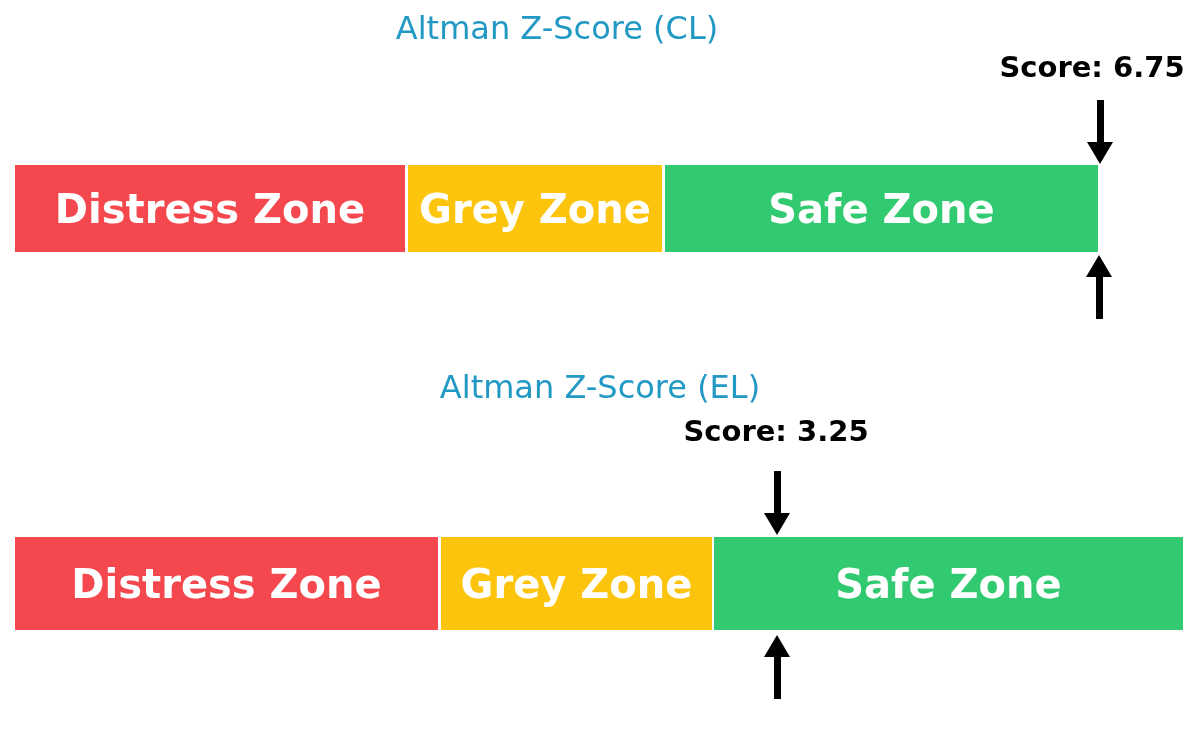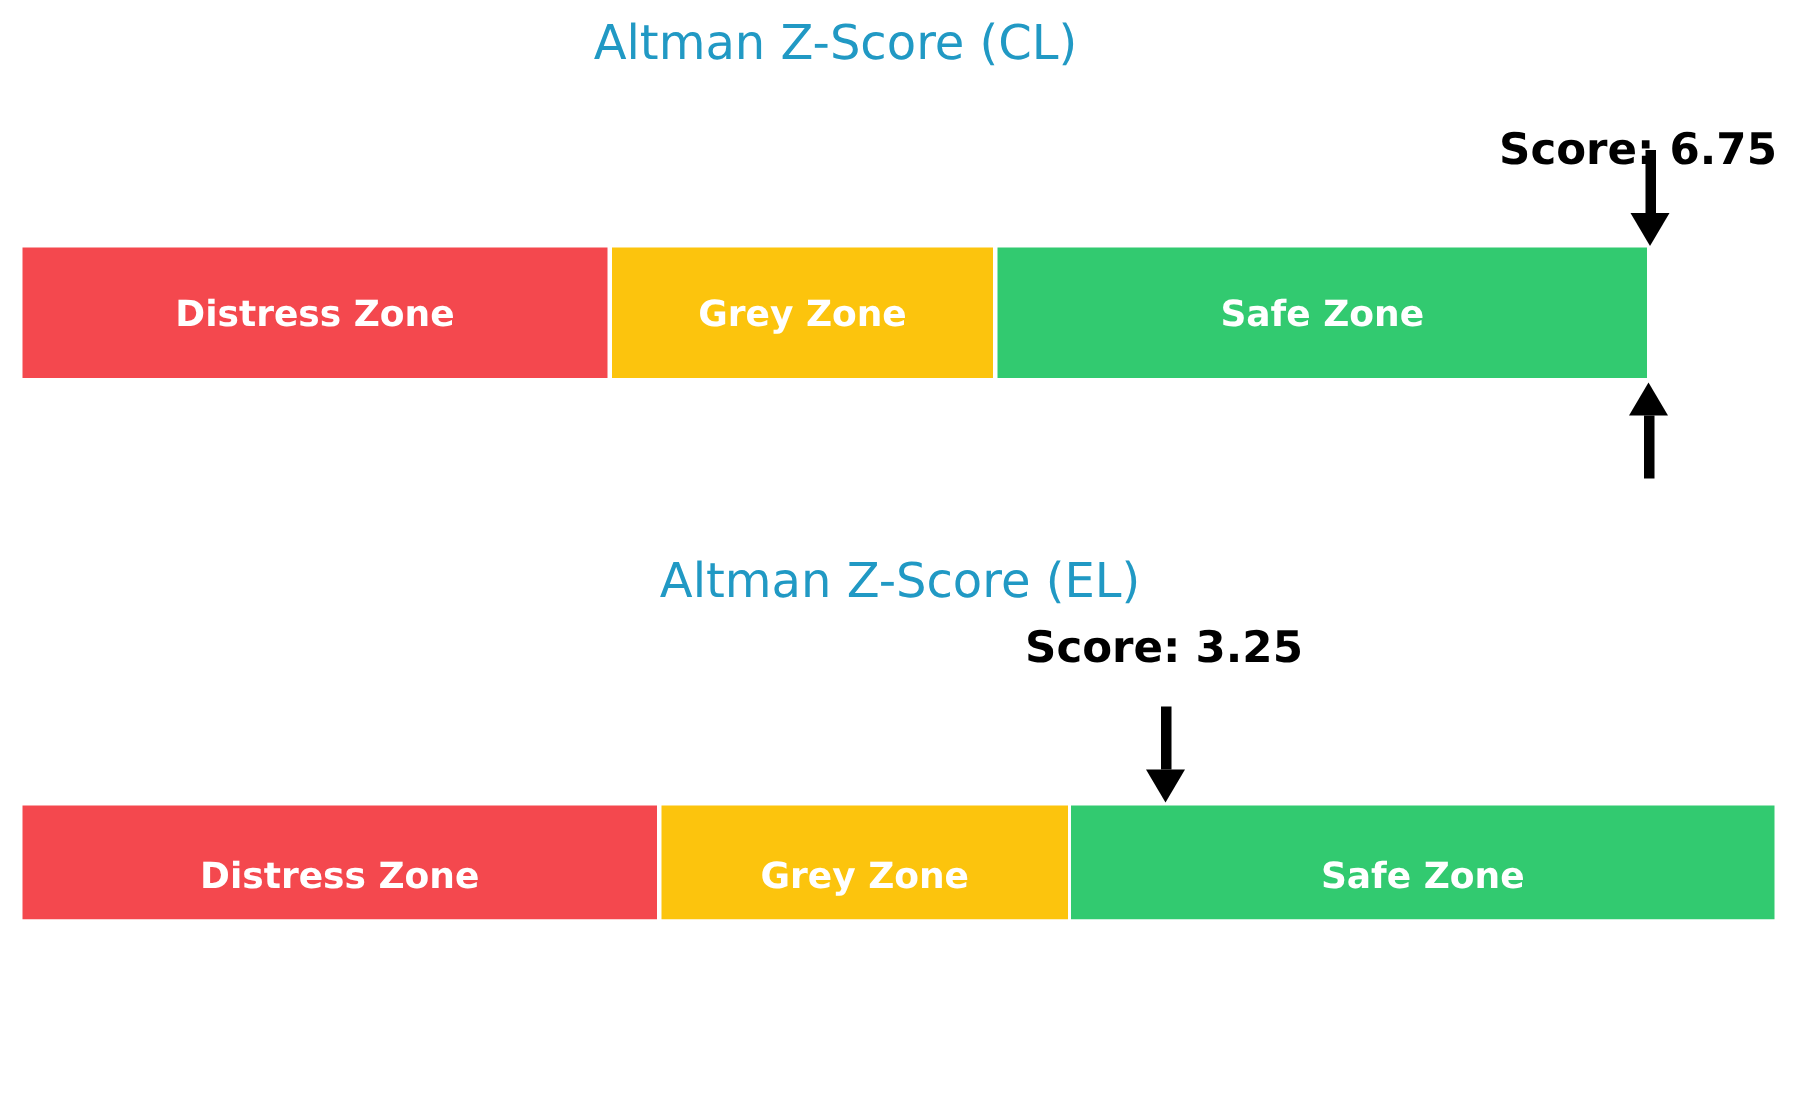--- a/index.html
+++ b/index.html
@@ -4,21 +4,21 @@
 <style>
   html, body {
     margin: 0;
     padding: 0;
     background: #ffffff;
     font-family: "DejaVu Sans", "Liberation Sans", sans-serif;
   }
   .canvas {
     position: relative;
     width: 1200px;
-    height: 613px;
+    height: 746px;
     background: #ffffff;
     overflow: hidden;
   }
   .chart-title {
     position: absolute;
     transform: translateX(-50%);
     font-size: 32px;
     line-height: 38px;
     font-weight: 400;
     white-space: nowrap;
@@ -38,21 +38,21 @@
   }
   .zone-seg {
     position: absolute;
     top: 0;
     height: 100%;
     display: flex;
     align-items: center;
     justify-content: center;
   }
   .zone-seg span {
-    font-size: 24px;
+    font-size: 40px;
     font-weight: 700;
     white-space: nowrap;
   }
   .arrow {
     position: absolute;
     transform: translateX(-50%);
     display: flex;
     flex-direction: column;
     align-items: center;
   }
@@ -64,21 +64,21 @@
     width: 0;
     height: 0;
     border-left: 13px solid transparent;
     border-right: 13px solid transparent;
   }
   .arrow.down .head { border-top-width: 22px; border-top-style: solid; }
   .arrow.up   .head { border-bottom-width: 22px; border-bottom-style: solid; }
 
   
   .c1-title { left: 557px; top: 9px; }
-  .c1-score { left: 1092px; top: 50px; margin-top: 32px; }
+  .c1-score { left: 1092px; top: 50px; }
   .c1-down  { left: 1100px; top: 100px; }
   .c1-bar   { top: 165px; height: 87px; }
   .c1-seg0  { left: 15px;  width: 390px; }
   .c1-seg1  { left: 408px; width: 254px; }
   .c1-seg2  { left: 665px; width: 433px; }
   .c1-up    { left: 1099px; top: 255px; }
 
   
   .c2-title { left: 600px; top: 368px; }
   .c2-score { left: 776px; top: 414px; }

